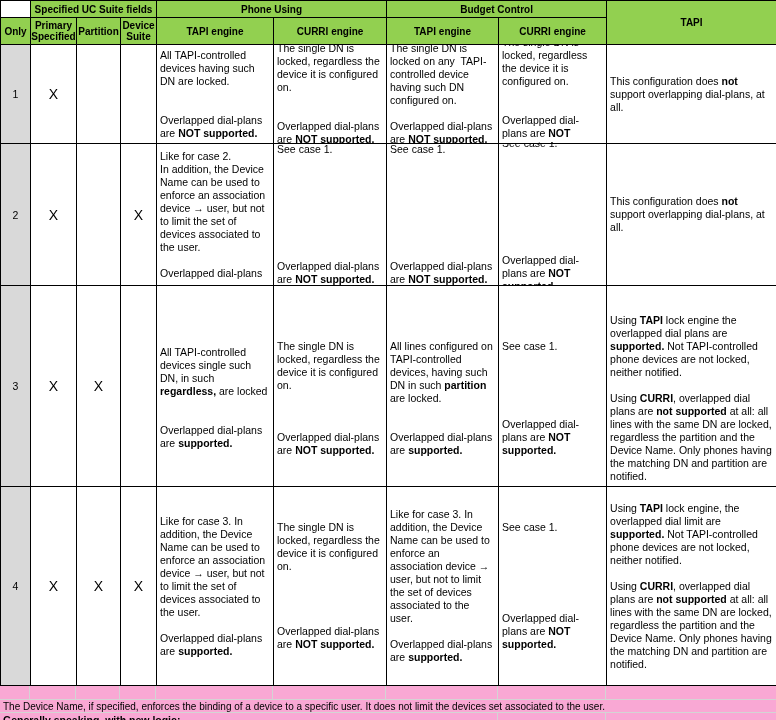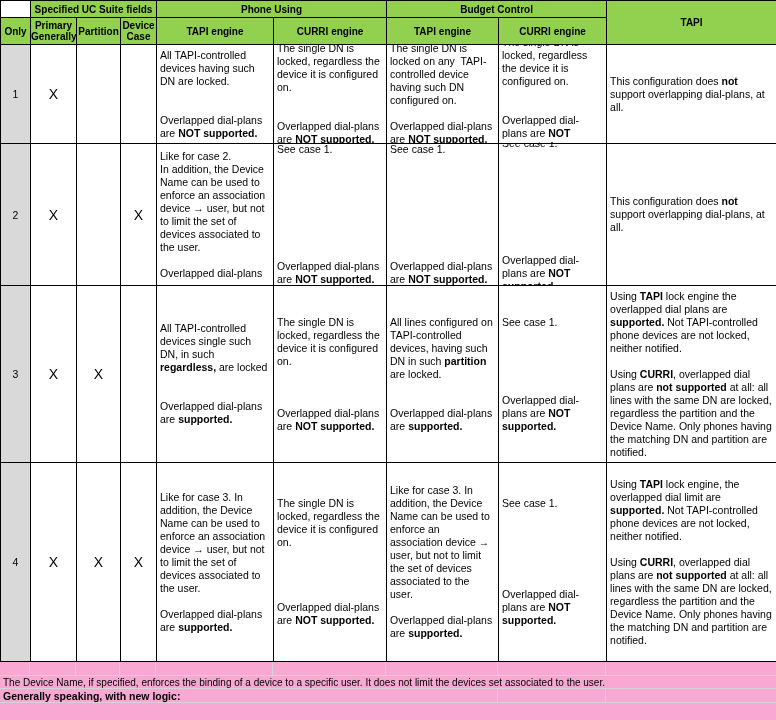--- a/index.html
+++ b/index.html
@@ -15,21 +15,21 @@
   td.case-col{background:#D9D9D9;text-align:center;font-size:10.5px;font-weight:normal;}
   td.mark-col{background:#ffffff;text-align:center;font-size:14px;font-weight:normal;}
 
   td.content{background:#ffffff;vertical-align:middle;}
   .cellbox{display:flex;flex-direction:column;justify-content:center;padding:1px 3px;box-sizing:border-box;overflow:hidden;}
   .rich{white-space:pre-wrap;font-size:10.5px;line-height:13px;}
   .rich b{font-weight:bold;}
 
   .r1 .cellbox{height:98px;}
   .r2 .cellbox{height:141px;}
-  .r3 .cellbox{height:176px;}
+  .r3 .cellbox{height:176px;margin-top:24px;}
   .r4 .cellbox{height:198px;}
 
   
   .footer{width:776px;}
   .grid-row{display:flex;box-sizing:border-box;border-bottom:1px solid #d4d4d4;}
   .grid-row .gc{box-sizing:border-box;border-right:1px solid #d4d4d4;height:100%;}
   .empty-row{height:14px;}
   .gen-row{height:14px;align-items:center;}
   .gen-text{font-size:10.5px;font-weight:bold;padding-left:3px;white-space:nowrap;box-sizing:border-box;}
   .foot-line{height:13px;display:flex;align-items:center;font-size:10px;padding-left:3px;white-space:nowrap;overflow:hidden;}
@@ -55,23 +55,23 @@
     <thead>
       <tr style="height:17px">
         <td class="corner"></td>
         <th class="green" colspan="3">Specified UC Suite fields</th>
         <th class="green" colspan="2">Phone Using</th>
         <th class="green" colspan="2">Budget Control</th>
         <th class="green" rowspan="2">TAPI</th>
       </tr>
       <tr style="height:27px">
         <th class="green">Only</th>
-        <th class="green">Primary Generally</th>
+        <th class="green">Primary Specified</th>
         <th class="green">Partition</th>
-        <th class="green">Device Case</th>
+        <th class="green">Device Suite</th>
         <th class="green">TAPI engine</th>
         <th class="green">CURRI engine</th>
         <th class="green">TAPI engine</th>
         <th class="green">CURRI engine</th>
       </tr>
     </thead>
     <tbody>
       <tr class="r1">
         <td class="case-col">1</td>
         <td class="mark-col">X</td>

